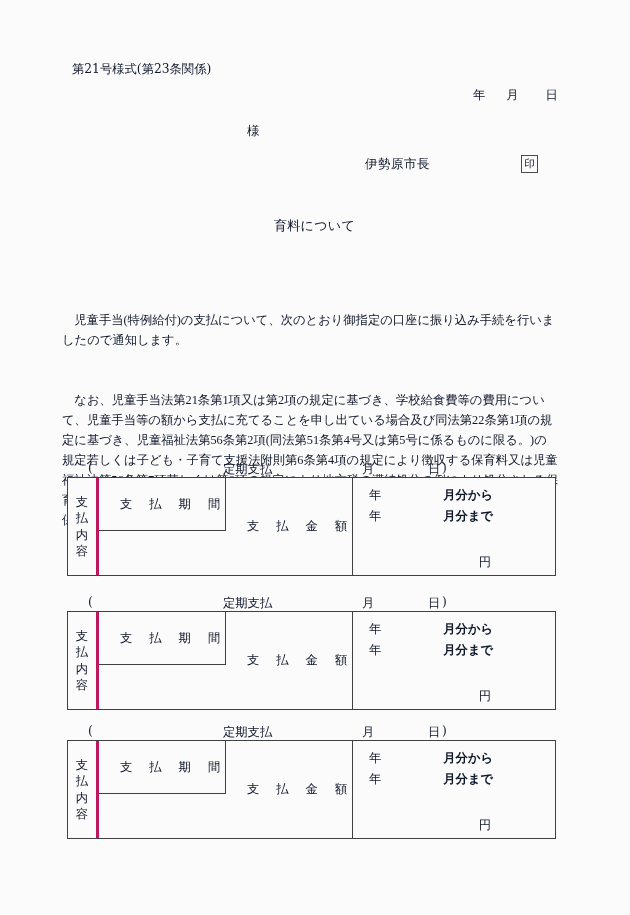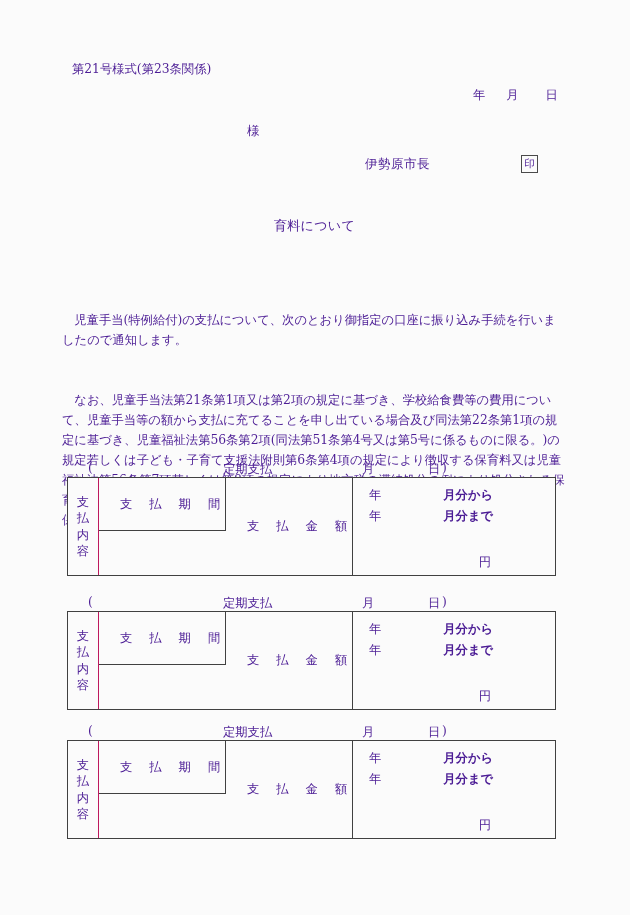--- a/index.html
+++ b/index.html
@@ -1,55 +1,55 @@
 <!DOCTYPE html>
 <html><head>
 <meta charset="utf-8">
 <style>
   html,body { margin:0; padding:0; background:#e8e8e8; }
   .page {
     position:relative; width:630px; height:915px; margin:0 auto;
-    background:#fbfbfb; color:#4c1d95; overflow:hidden;
+    background:#fbfbfb; color:#0f172a; overflow:hidden;
     font-family:"DejaVu Serif","Liberation Serif",serif;
   }
   .abs { position:absolute; }
   .form-number { left:72px; top:61px; font-size:12.3px; }
   .date-line { left:473px; top:87px; font-size:12.3px; white-space:nowrap;font-family:Liberation Mono, monospace; }
   .date-line .m { margin-left:21px; }
   .date-line .d { margin-left:27px; }
   .addressee { left:247px; top:123px; font-size:12.6px; }
   .sender { left:365px; top:156px; font-size:12.6px; letter-spacing:0.4px; }
   .seal {
     left:521px; top:155px; width:15px; height:16px;
     border:1px solid #4a4a4a; font-size:10.5px;
     display:flex; align-items:center; justify-content:center;
   }
   .doc-title { left:274px; top:217px; font-size:13px; letter-spacing:0.3px; }
   .body-text {
     left:62px; top:270px; width:560px; font-size:12.3px;
-    line-height:20px; white-space:pre;
+    line-height:20px; white-space:pre;font-family:Liberation Serif, serif;
   }
   .body-text p { margin:0; white-space:pre; }
 
   .section { position:absolute; left:67px; width:489px; height:116px; }
   .caption { position:relative; height:16px; font-size:12.3px; }
   .caption span { position:absolute; top:0; white-space:nowrap; }
   .cap-open  { left:21px; }
   .cap-type  { left:156px; }
   .cap-month { left:295px; }
   .cap-day   { left:361px; }
   .cap-close { left:375px; }
 
   .tbl {
     position:absolute; top:16px; left:0; width:489px; height:99px;
     box-sizing:border-box; border:1px solid #404040; display:flex;
     background:#fbfbfb;
   }
   .col-group {
-    width:31px; box-sizing:border-box; border-right:1px solid #be185d;
+    width:31px; box-sizing:border-box; border-right:3px solid #be185d;
     display:flex; align-items:center; justify-content:center;
   }
   .vtext {
     width:13px; font-size:12.3px; line-height:16.5px;
     word-break:break-all; text-align:center;
   }
   .col-rest { flex:1; display:flex; flex-direction:row; min-width:0; }
   .row { display:flex; box-sizing:border-box; min-height:0; }
   .row1 { height:53px; border-bottom:1px solid #404040; }
   .row2 { flex:1; }

